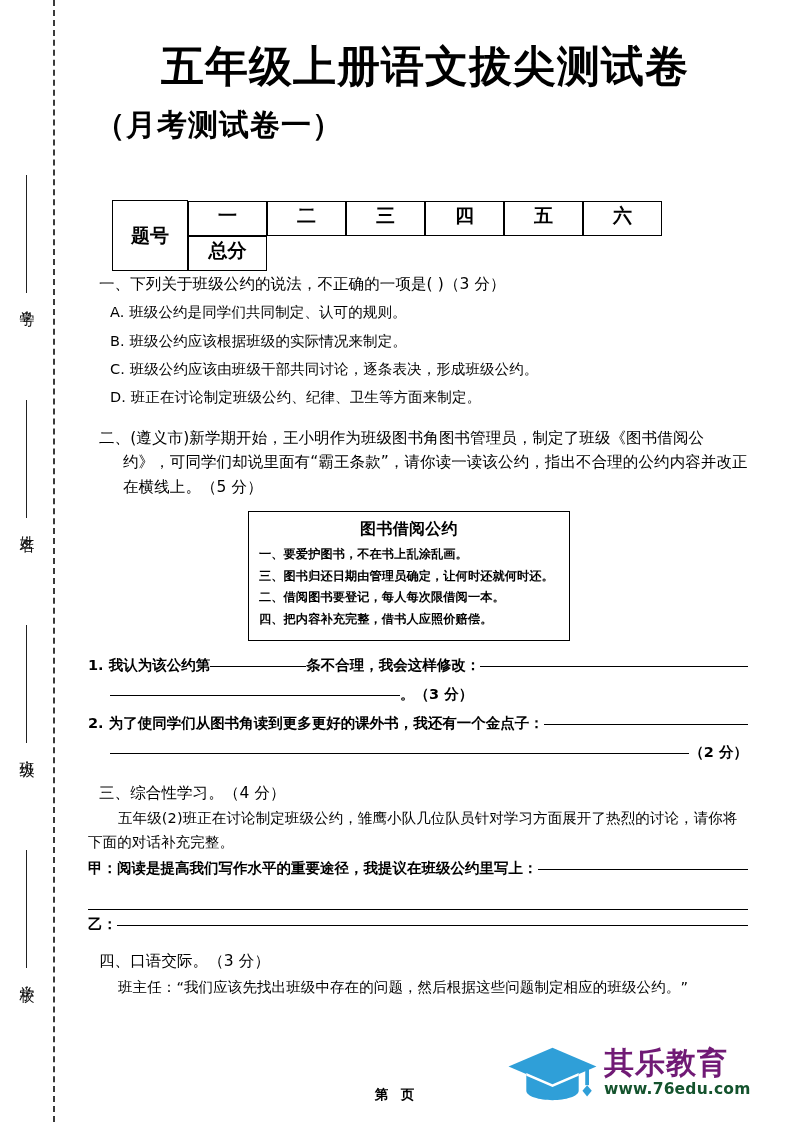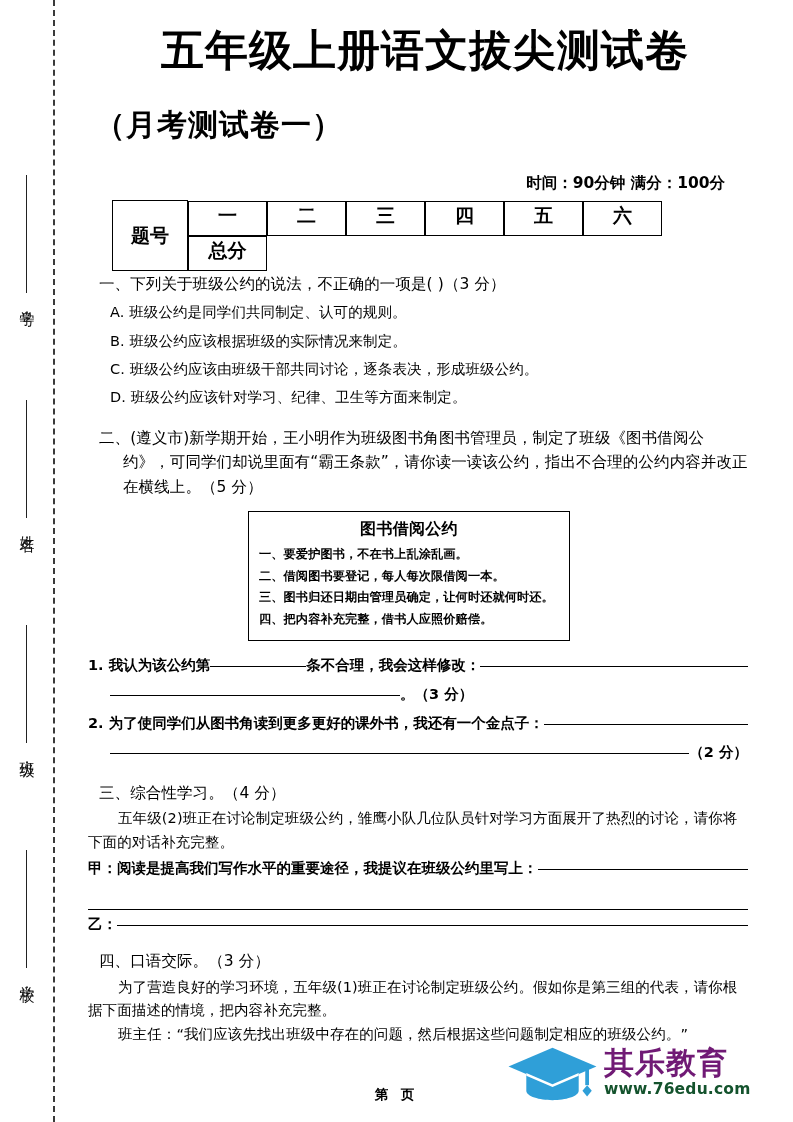--- a/index.html
+++ b/index.html
@@ -36,21 +36,21 @@
     color:#111;
     white-space:nowrap;
   }
   .seal-line{
     width:0;border-left:1.5px solid #222;
     height:118px;margin-bottom:6px;
   }
 
   
   .title{
-    position:absolute;left:95px;top:26px;width:660px;
+    position:absolute;left:95px;top:42px;width:660px;
     text-align:center;
     font-size:43px;
     font-weight:bold;
     letter-spacing:1px;
     line-height:1.15;
     font-family:"DejaVu Sans","Liberation Sans",sans-serif;
   }
   .subtitle{
     position:absolute;left:95px;top:105px;width:660px;
     font-size:30px;
@@ -183,21 +183,20 @@
       <div class="seal-label">班级：</div>
     </div>
     <div class="seal-block" style="top:850px;">
       <div class="seal-line"></div>
       <div class="seal-label">学校：</div>
     </div>
   </div>
 
   <div class="title">五年级上册语文拔尖测试卷</div>
   <div class="subtitle">（月考测试卷一）</div>
-  <div class="meta">时间：90分钟  满分：100分</div>
 
   <table class="score">
     <tbody>
         <tr>
       <td class="hdr">题号</td>
       <td class="blank">一</td>
       <td class="blank">二</td>
       <td class="blank">三</td>
       <td class="blank">四</td>
       <td class="blank">五</td>
@@ -206,31 +205,31 @@
     </tr>
   </tbody>
     </table>
 
   <div class="content">
 
     <div class="q-head">一、下列关于班级公约的说法，不正确的一项是(            )（3 分）</div>
     <div class="opt">A. 班级公约是同学们共同制定、认可的规则。</div>
     <div class="opt">B. 班级公约应该根据班级的实际情况来制定。</div>
     <div class="opt">C. 班级公约应该由班级干部共同讨论，逐条表决，形成班级公约。</div>
-    <div class="opt">D. 班级公约应该针对学习、纪律、卫生等方面来制定。</div>
+    <div class="opt">D. 班正在讨论制定班级公约、纪律、卫生等方面来制定。</div>
 
     <div class="spacer14"></div>
 
     <div class="q-head hang">二、(遵义市)新学期开始，王小明作为班级图书角图书管理员，制定了班级《图书借阅公约》，可同学们却说里面有“霸王条款”，请你读一读该公约，指出不合理的公约内容并改正在横线上。（5 分）</div>
 
     <div class="rules-box">
       <div class="rules-title">图书借阅公约</div>
       <div class="rules-item">一、要爱护图书，不在书上乱涂乱画。</div>
+      <div class="rules-item">三、图书归还日期由管理员确定，让何时还就何时还。</div>
       <div class="rules-item">二、借阅图书要登记，每人每次限借阅一本。</div>
-      <div class="rules-item">三、图书归还日期由管理员确定，让何时还就何时还。</div>
       <div class="rules-item">四、把内容补充完整，借书人应照价赔偿。</div>
     </div>
 
     <div class="fillrow">
       <span>1. 我认为该公约第</span>
       <span class="blank" style="width:96px;"></span>
       <span>条不合理，我会这样修改：</span>
       <span class="blank grow"></span>
     </div>
     <div class="fillrow" style="padding-left:22px;">
@@ -257,21 +256,20 @@
     </div>
     <div class="fullline"></div>
     <div class="fillrow">
       <span>乙：</span>
       <span class="blank grow"></span>
     </div>
 
     <div class="spacer10"></div>
 
     <div class="q-head">四、口语交际。（3 分）</div>
-    <div class="para indent2">为了营造良好的学习环境，五年级(1)班正在讨论制定班级公约。假如你是第三组的代表，请你根据下面描述的情境，把内容补充完整。</div>
     <div class="para indent2">班主任：“我们应该先找出班级中存在的问题，然后根据这些问题制定相应的班级公约。”</div>
   </div>
 
   <div class="footer-page">第  页</div>
 
   <div class="logo">
     <svg class="logo-mark" viewBox="0 0 100 62">
       <path d="M50 4 L97 24 L50 44 L3 24 Z" fill="#2f9fd8"></path>
       <path d="M22 31 L22 50 C22 56 36 60 50 60 C64 60 78 56 78 50 L78 31 L50 43 Z" fill="#2f9fd8"></path>
       <path d="M22 31 L50 43 L78 31 L78 34 L50 46 L22 34 Z" fill="#ffffff"></path>

